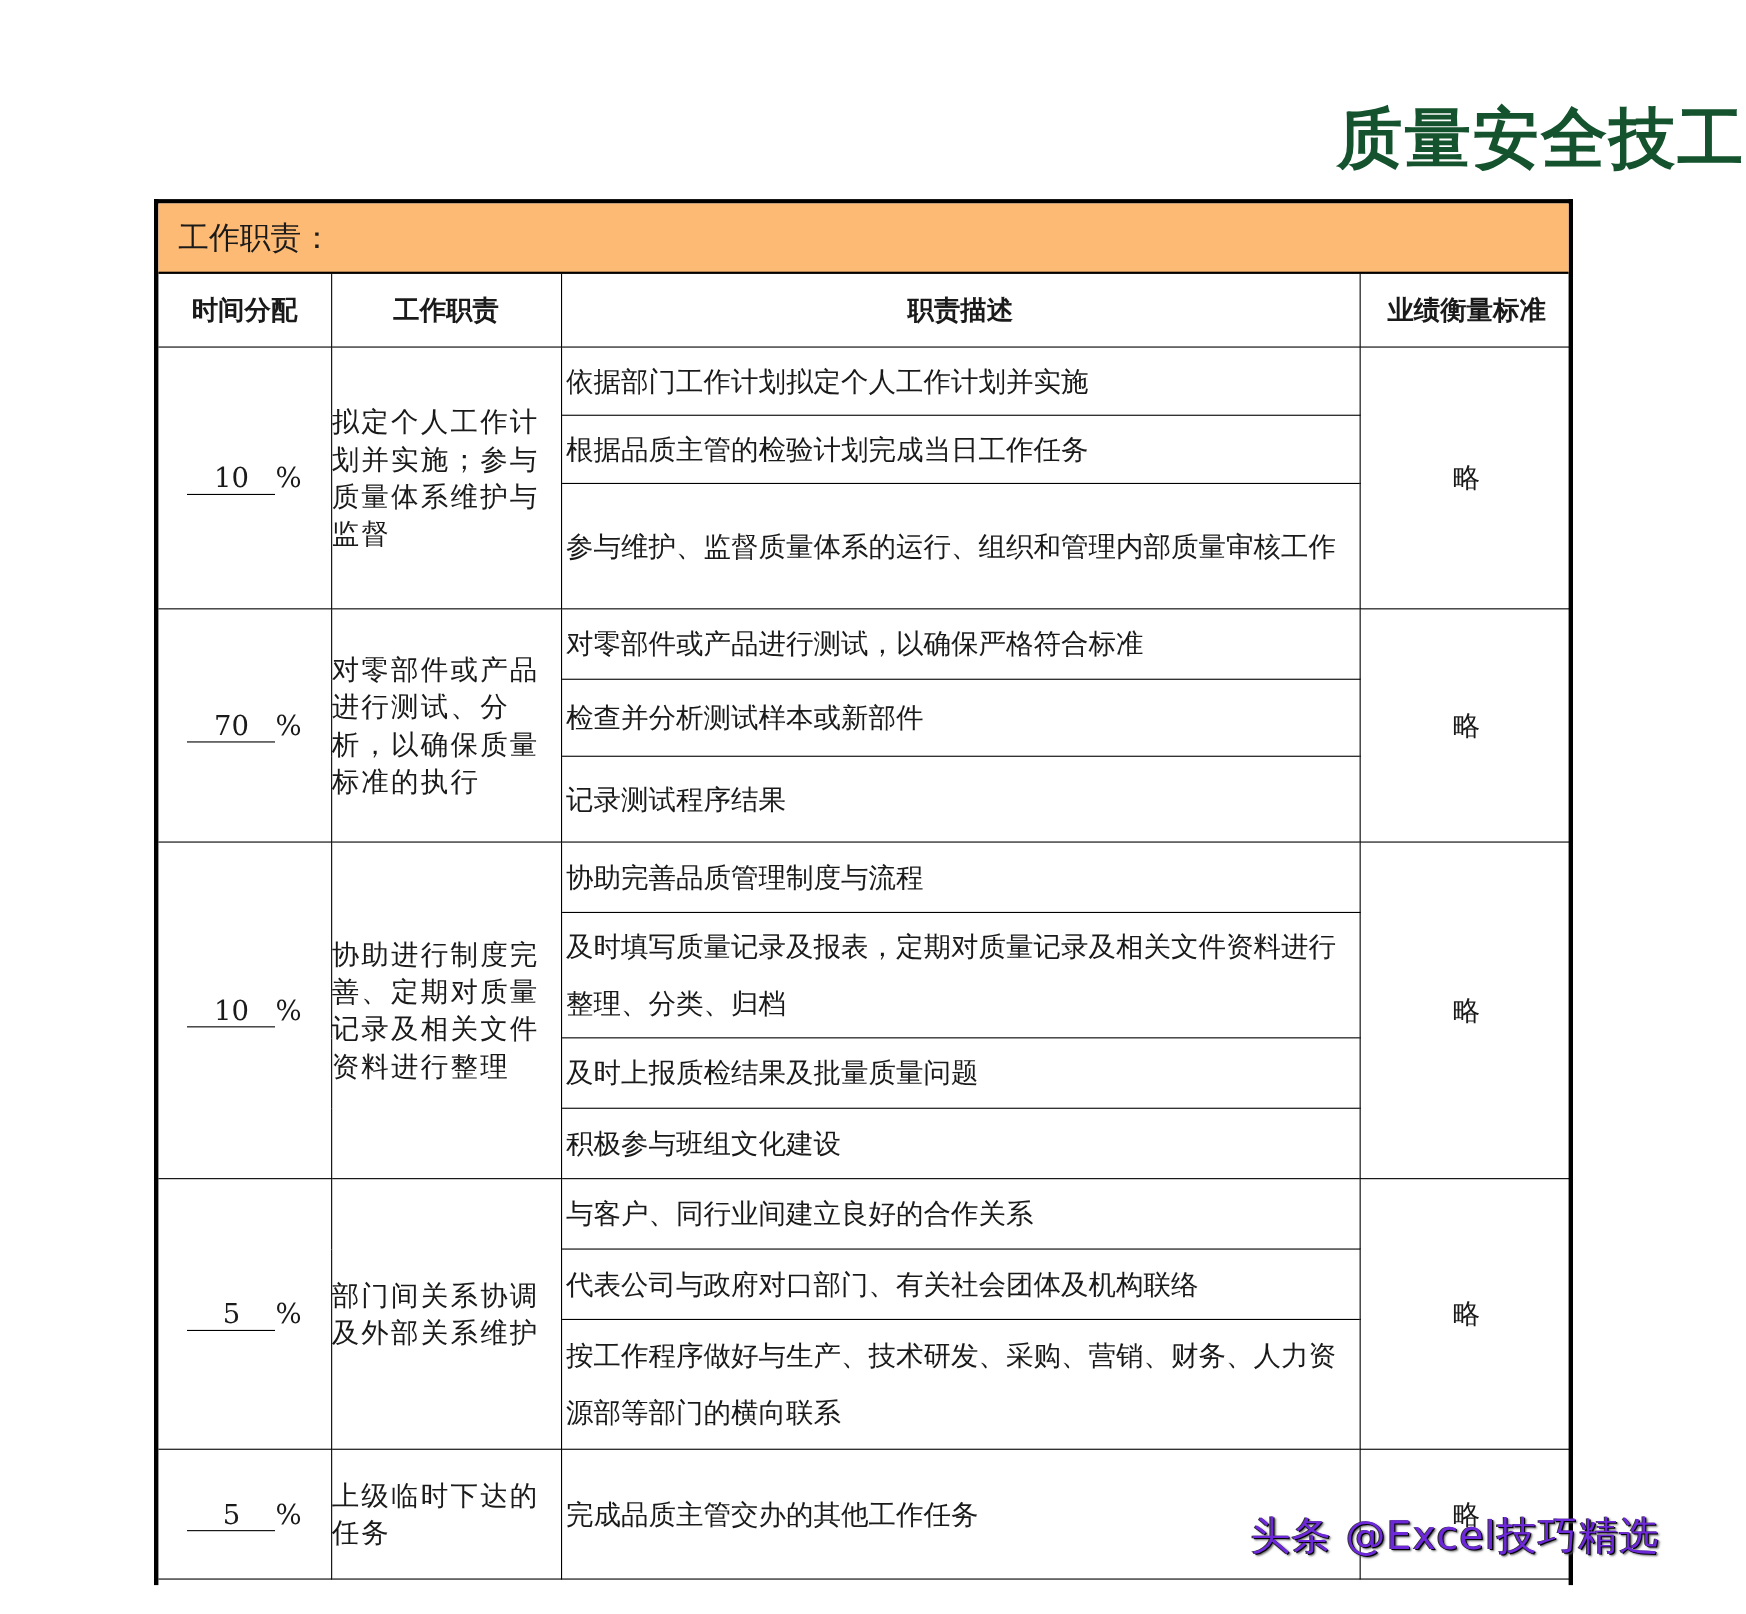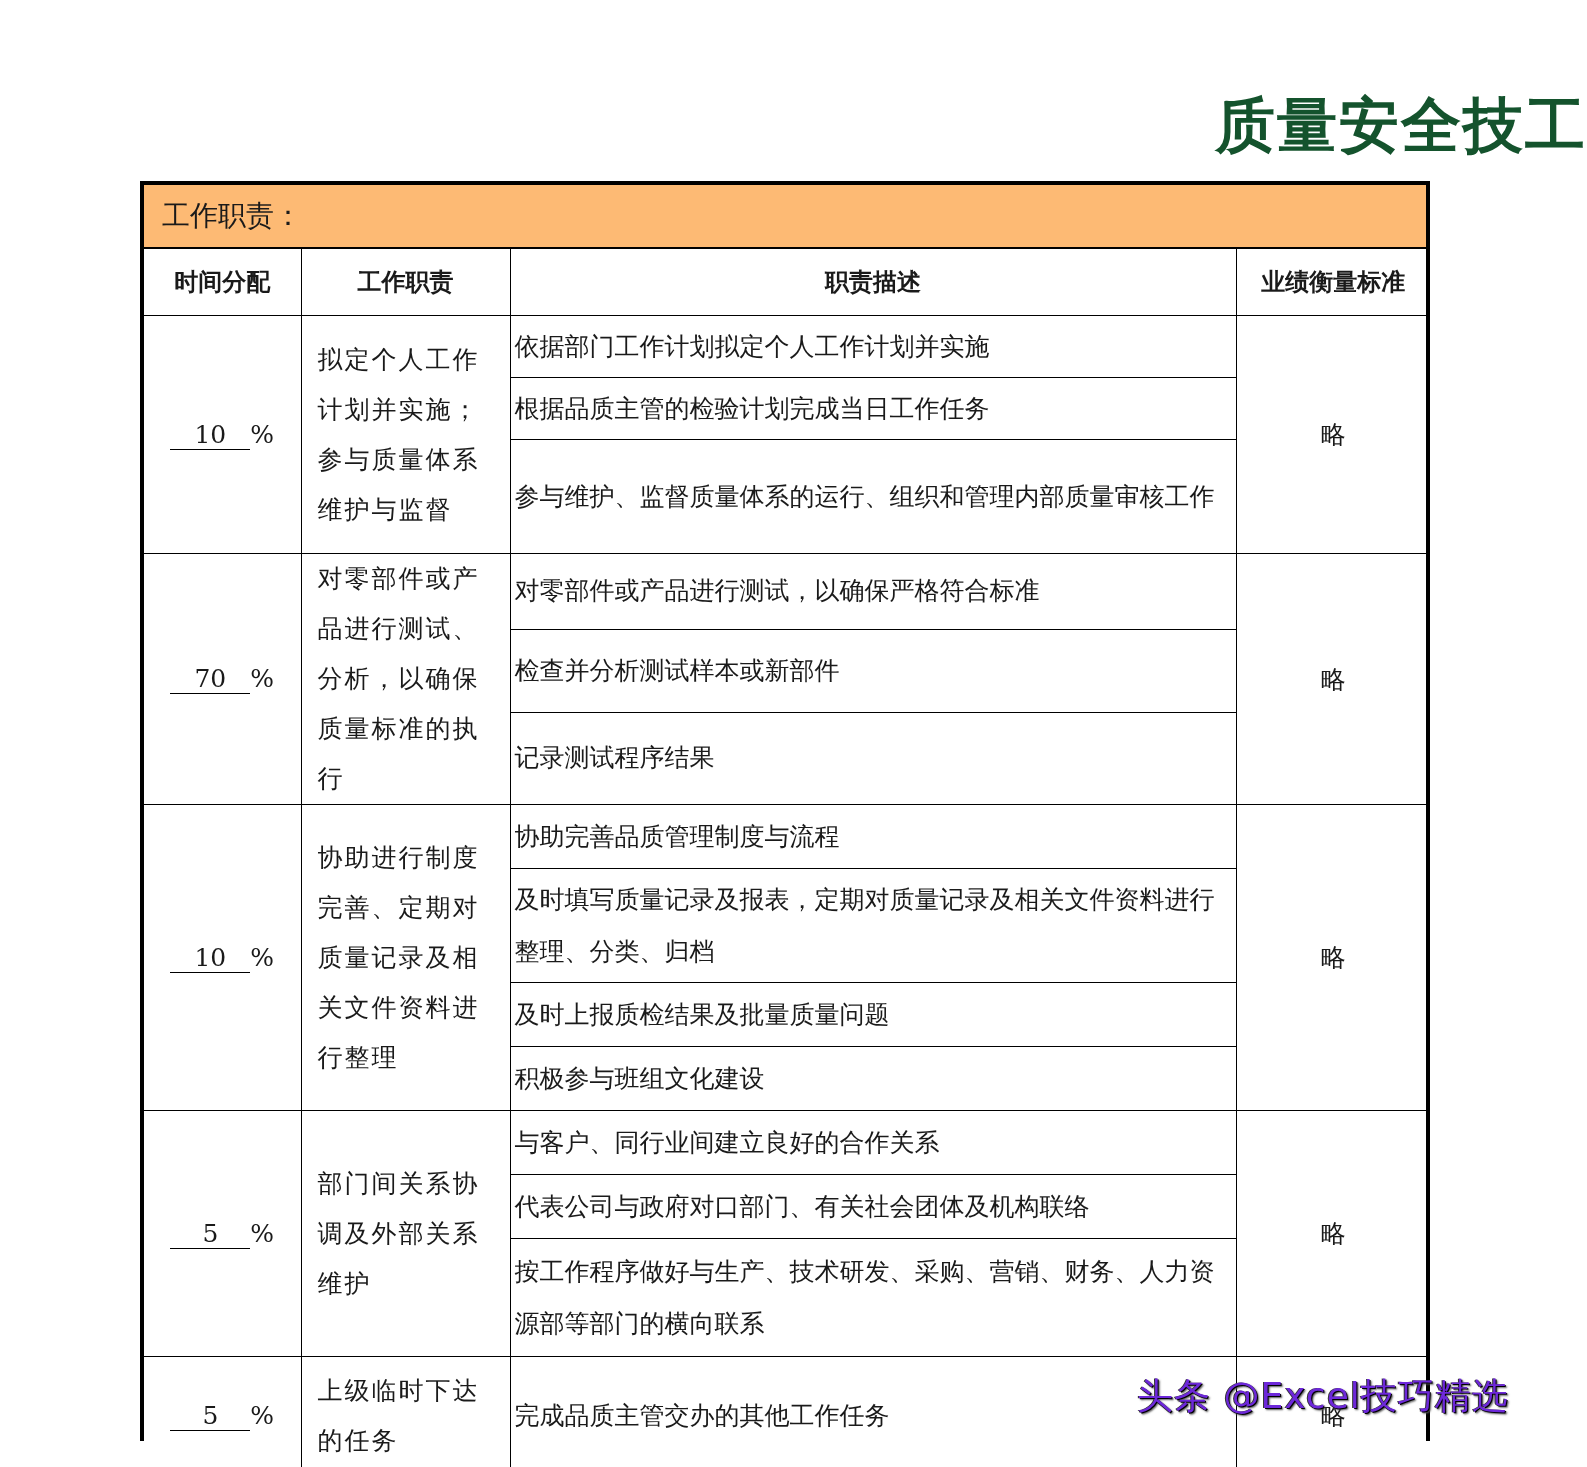--- a/index.html
+++ b/index.html
@@ -8,21 +8,21 @@
   .sheet{position:absolute;left:140px;top:181px;width:1290px;height:1260px;border:4px solid #000;border-bottom:none;box-sizing:border-box;}
   .sec{height:62px;background:#fdba74;border-bottom:2px solid #000;font-family:"DejaVu Sans",sans-serif;font-size:28px;line-height:62px;padding-left:18px;}
   table{border-collapse:collapse;width:100%;table-layout:fixed;}
   td,th{border:1.5px solid #000;font-size:25px;padding:0;}
   th{height:66px;font-family:"DejaVu Sans",sans-serif;font-weight:bold;font-size:24px;}
   table tr:first-child th{border-top:none;}
   table td:first-child,table th:first-child{border-left:none;}
   table td:last-child,table th:last-child{border-right:none;}
   .pct{text-align:center;}
   .pct .u{display:inline-block;border-bottom:1.5px solid #000;min-width:80px;text-align:center;}
-  .duty{padding:0 16px;line-height:50px;vertical-align:middle;letter-spacing:2px;}
+  .duty{padding:0 0;line-height:34px;vertical-align:middle;letter-spacing:2px;}
   .desc{padding:0 4px;line-height:52px;}
   .perf{text-align:center;}
   .wm{position:absolute;left:1137px;top:1372px;font-family:"DejaVu Sans",sans-serif;font-size:36px;color:#6d28d9;text-shadow:1px 1px 0 #000,-1px 0 0 #333,2px 2px 2px #555;letter-spacing:1px;}
 </style>
 </head>
 <body>
 
 <div class="title">质量安全技工</div>
 
 <div class="sheet">

